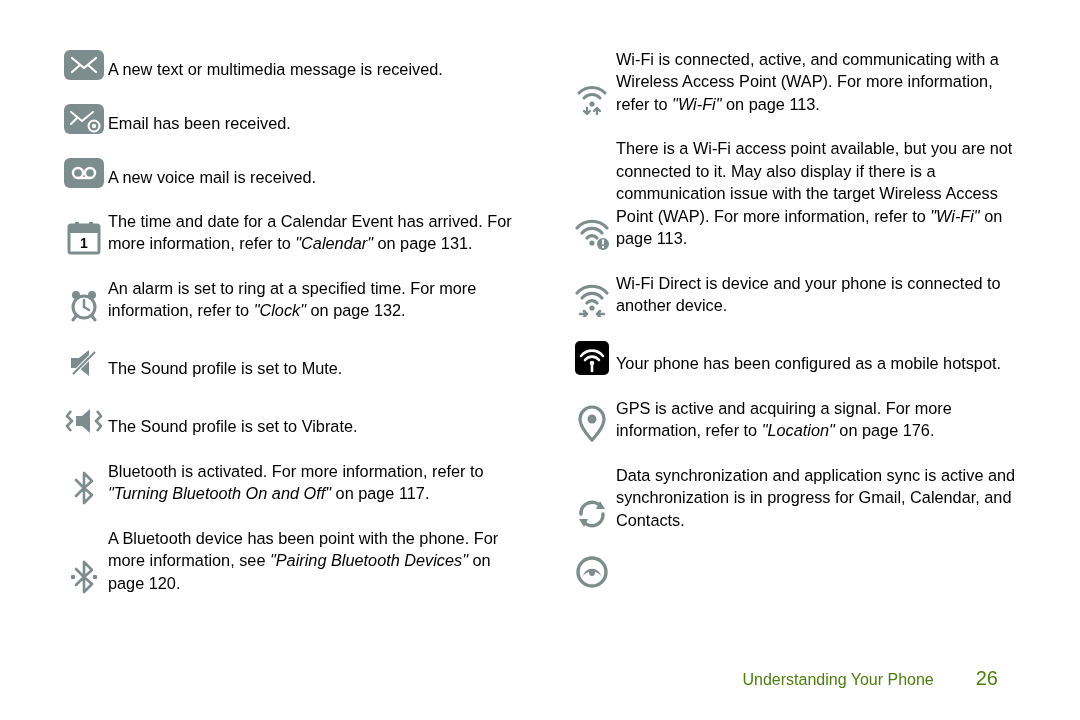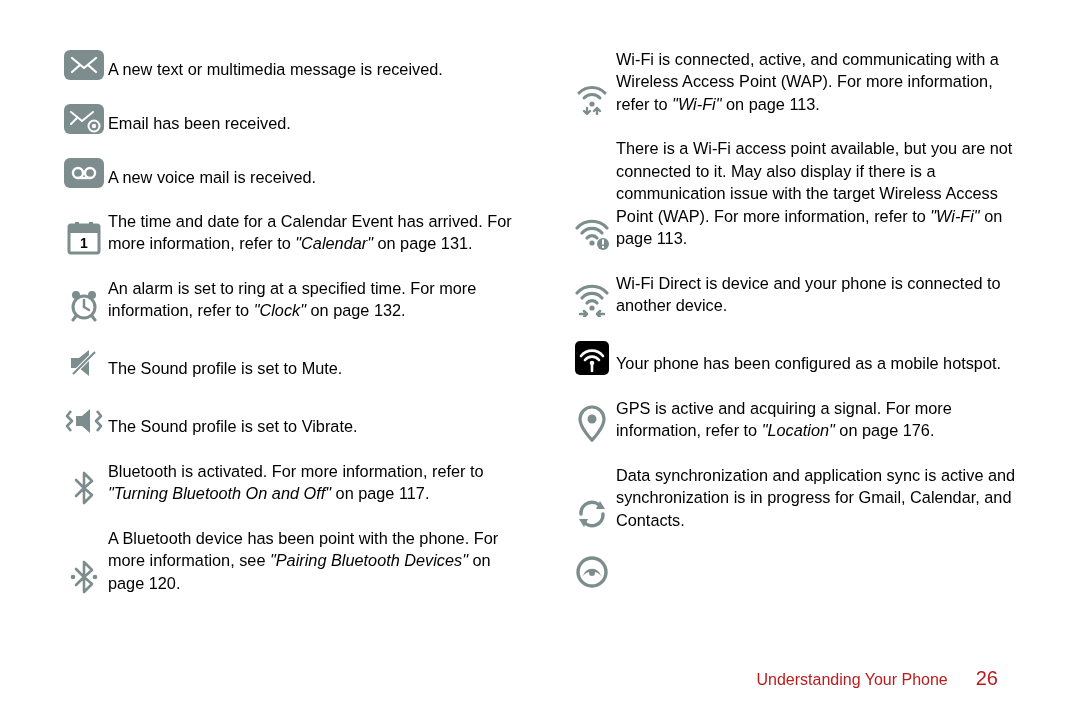--- a/index.html
+++ b/index.html
@@ -45,24 +45,24 @@
   .desc {
     flex: 1 1 auto;
     font-size: 16.3px;
     line-height: 1.38;
   }
   .ref-italic { font-style: italic; }
   .footer {
     display: flex;
     justify-content: flex-end;
     align-items: baseline;
-    gap: 28px;
+    gap: 42px;
     padding-right: 22px;
     font-size: 16px;
-    color: #b91c1c;
+    color: #4d7c0f;
   }
   .footer .pgno { font-size: 20px; }
   svg { display: block; }
 </style>
 </head>
 <body>
 
 <svg width="0" height="0" style="position:absolute">
   <defs>
 

